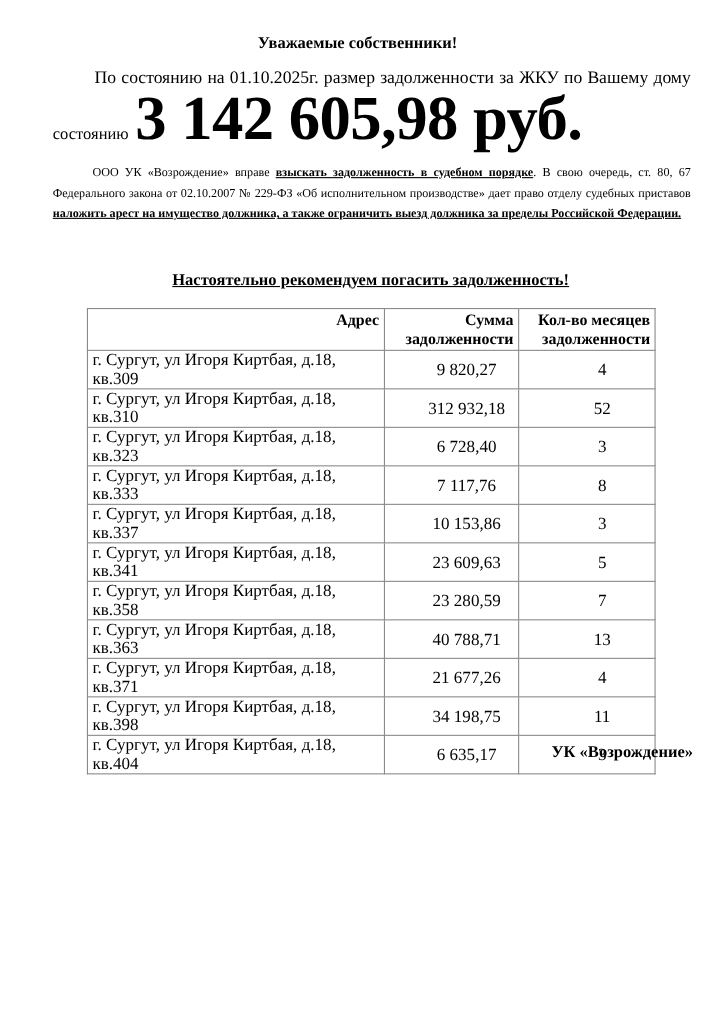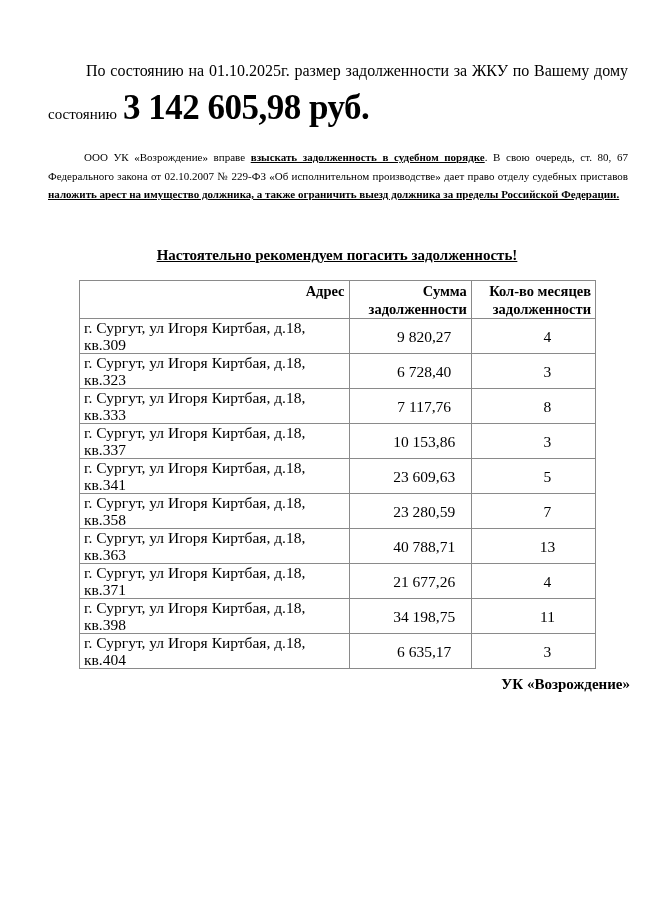--- a/index.html
+++ b/index.html
@@ -16,21 +16,21 @@
       position: absolute; top: 61px; left: 48px; width: 580px;
       font-size: 16px; text-align: justify; text-align-last: justify;
       text-indent: 38px; line-height: 19px;
     }
     .amount-line {
       position: absolute; top: 80px; left: 48px; width: 580px;
       white-space: nowrap;
     }
     .amount-prefix { font-size: 15px; vertical-align: baseline; }
     .amount-value {
-      font-size: 35px; font-weight: bold; letter-spacing: -0.5px;
+      font-size: 57px; font-weight: bold; letter-spacing: -0.5px;
       vertical-align: baseline; line-height: 56px; margin-left: 2px;
     }
     .para {
       position: absolute; top: 148px; left: 48px; width: 580px;
       font-size: 11px; line-height: 18.6px; text-align: justify;
     }
     .para .indent { display: inline-block; width: 36px; }
     .para b { font-weight: bold; text-decoration: underline; }
     .recommend {
       position: absolute; top: 247px; left: 0; width: 674px; text-align: center;
@@ -55,20 +55,21 @@
     .col-months { width: 117px; }
     .signature {
       position: absolute; top: 676px; left: 470px; width: 160px; text-align: right;
       font-weight: bold; font-size: 15px;
     }
   </style>
 </head>
 <body>
 
 <div class="page">
+  <div class="title">Уважаемые собственники!</div>
 
   <div class="intro">По состоянию на 01.10.2025г.  размер задолженности за ЖКУ по Вашему дому</div>
 
   <div class="amount-line">
     <span class="amount-prefix">состоянию</span>
     <span class="amount-value">3 142 605,98 руб.</span>
   </div>
 
   <div class="para"><span class="indent"></span><span>ООО УК «Возрождение» вправе </span><b>взыскать задолженность в судебном порядке</b><span>. В свою очередь, ст. 80, 67 Федерального закона от 02.10.2007 № 229-ФЗ «Об исполнительном производстве» дает право отделу судебных приставов </span><b>наложить арест на имущество должника, а также ограничить выезд должника за пределы Российской Федерации.</b></div>
 
@@ -80,20 +81,25 @@
         <th class="col-addr">Адрес</th>
         <th class="col-sum">Сумма задолженности</th>
         <th class="col-months">Кол-во месяцев задолженности</th>
       </tr>
     </thead>
     <tbody id="debts-body">
         <tr>
           <td class="addr">г. Сургут, ул Игоря Киртбая, д.18, кв.309</td>
           <td class="sum">9 820,27</td>
           <td class="months">4</td>
+        </tr>
+        <tr>
+          <td class="addr">г. Сургут, ул Игоря Киртбая, д.18, кв.310</td>
+          <td class="sum">312 932,18</td>
+          <td class="months">52</td>
         </tr>
         <tr>
           <td class="addr">г. Сургут, ул Игоря Киртбая, д.18, кв.323</td>
           <td class="sum">6 728,40</td>
           <td class="months">3</td>
         </tr>
         <tr>
           <td class="addr">г. Сургут, ул Игоря Киртбая, д.18, кв.333</td>
           <td class="sum">7 117,76</td>
           <td class="months">8</td>

